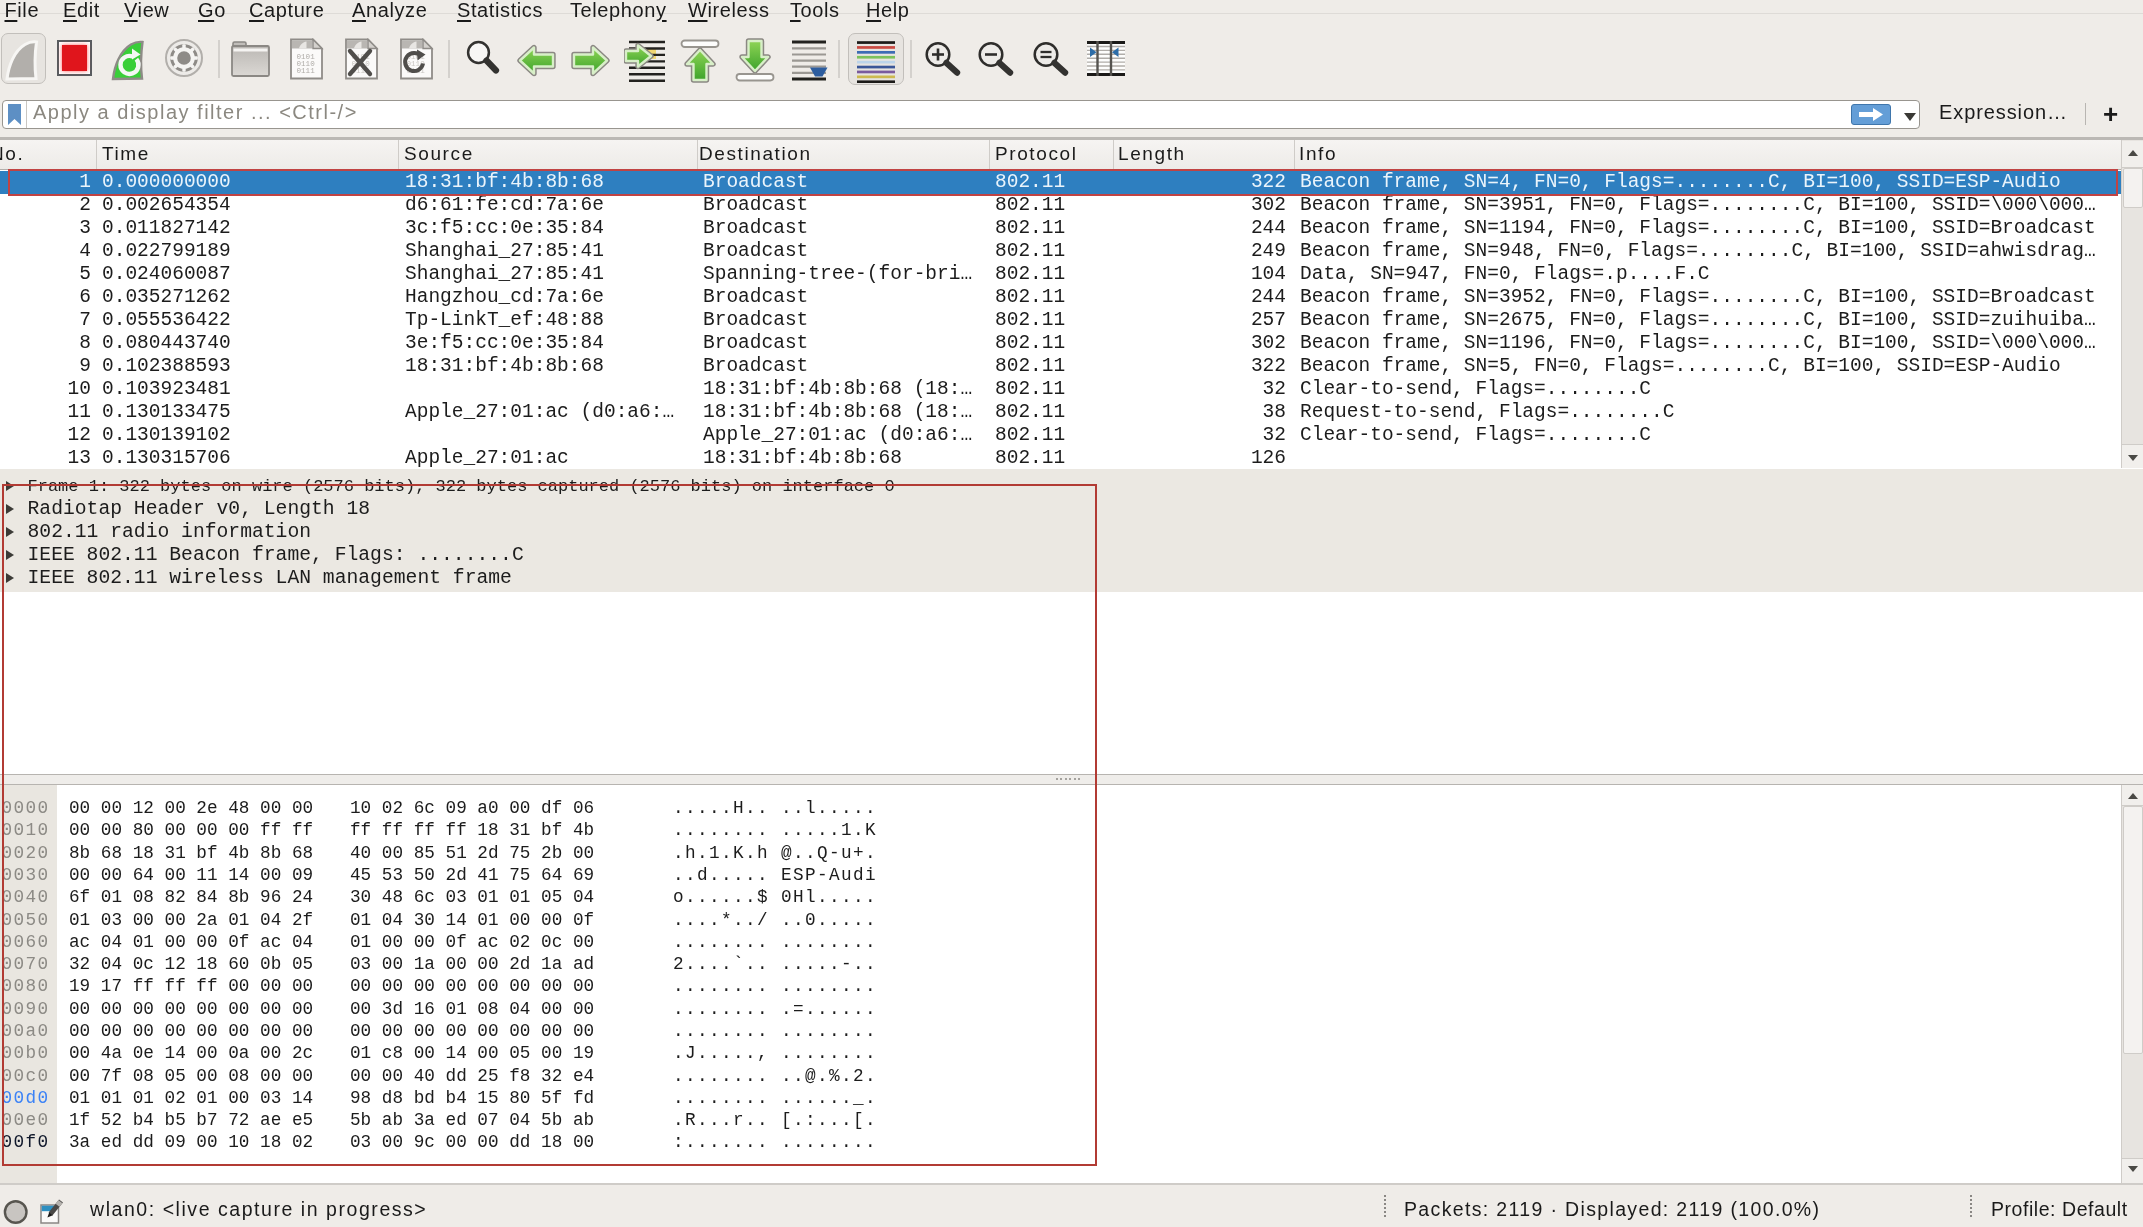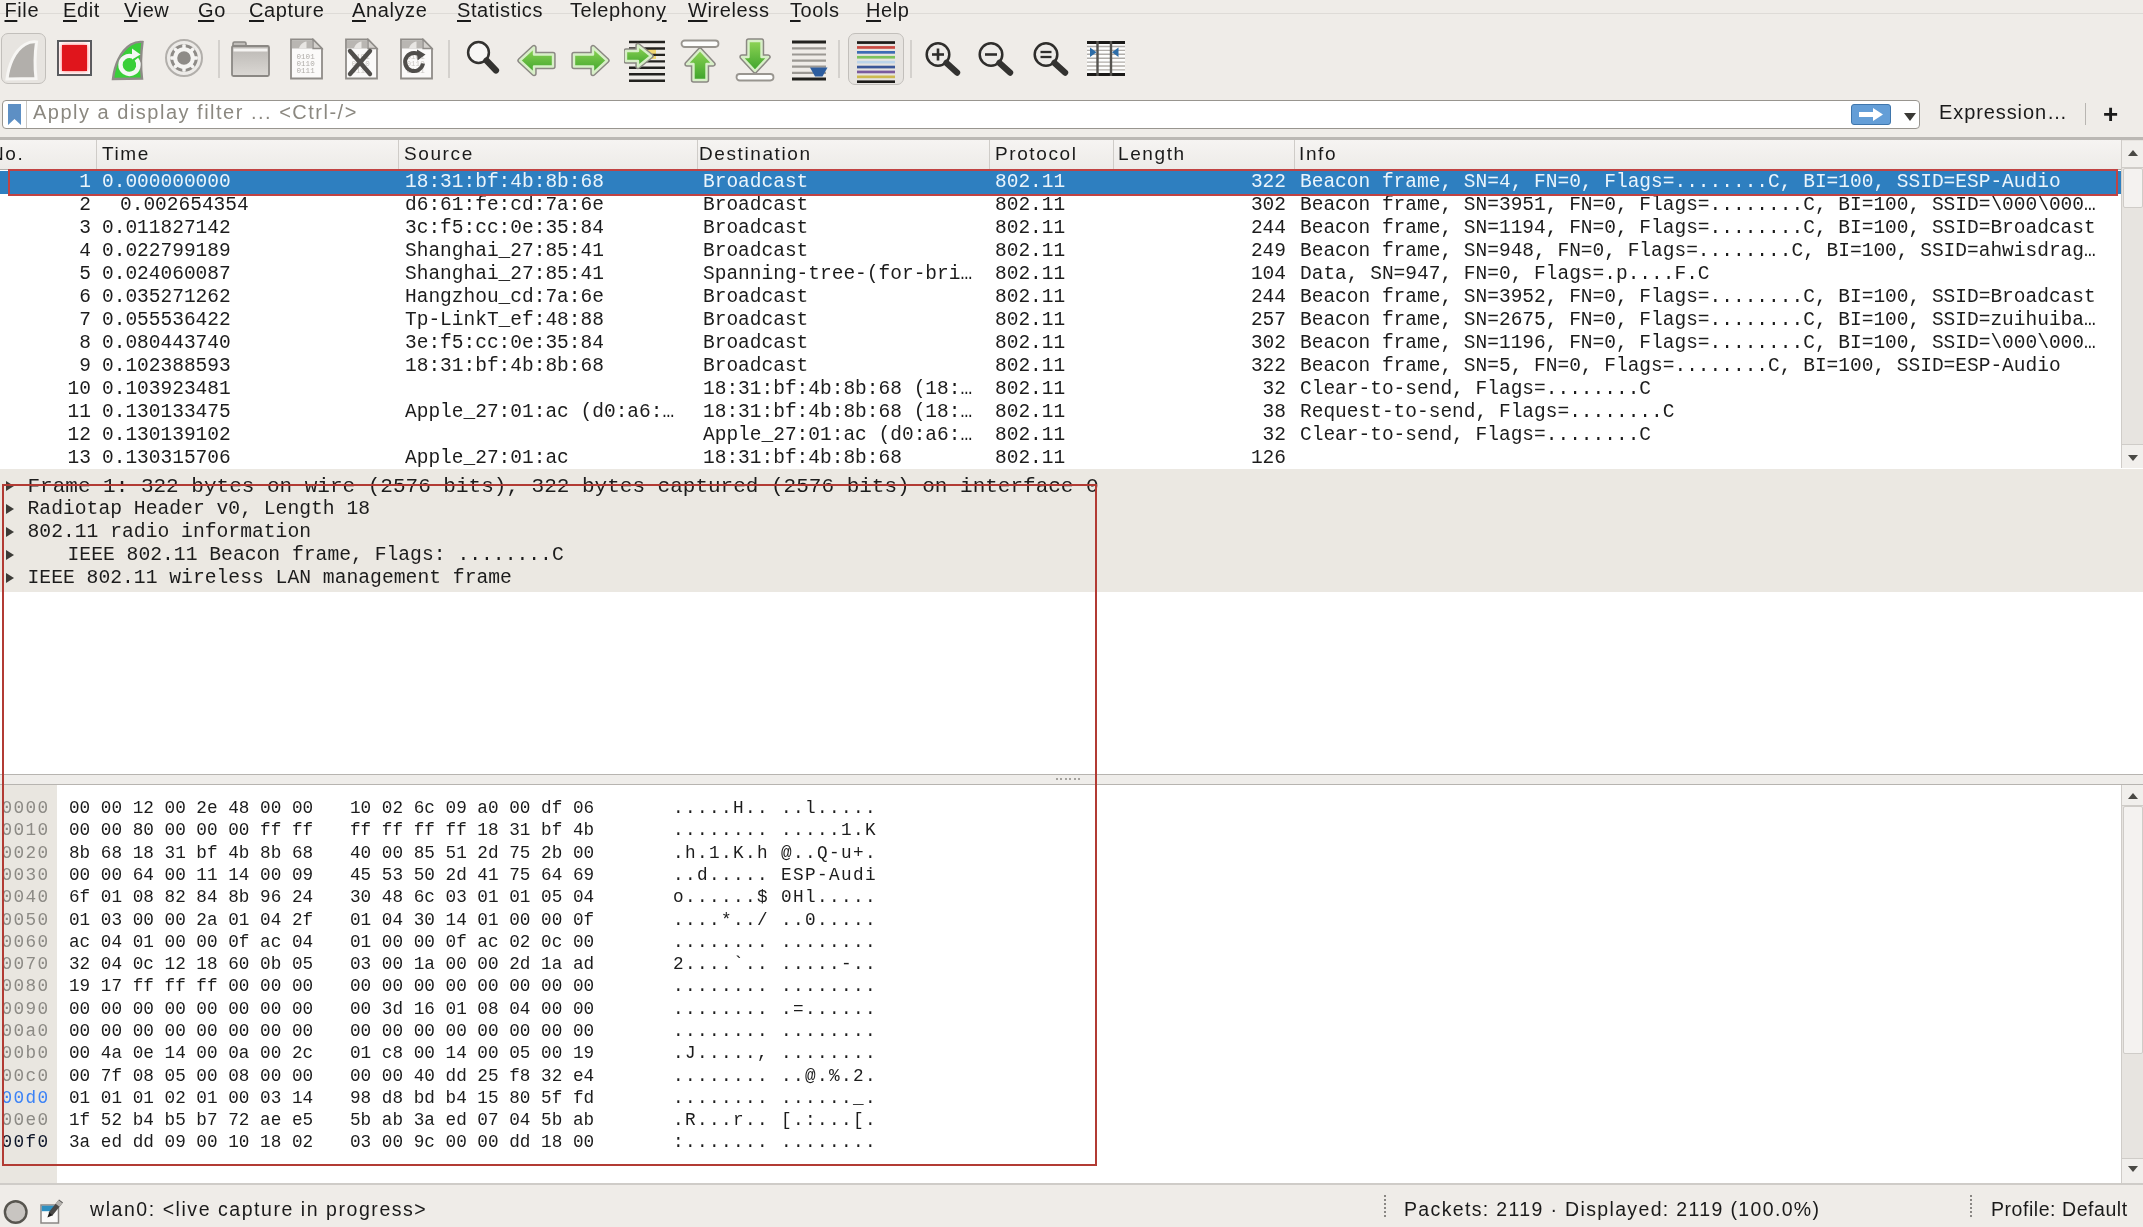--- a/index.html
+++ b/index.html
@@ -268,21 +268,21 @@
 <span style="left:0;width:91px;text-align:right;">1</span>
 <span style="left:102px;">0.000000000</span>
 <span style="left:405px;">18:31:bf:4b:8b:68</span>
 <span style="left:703px;">Broadcast</span>
 <span style="left:995px;">802.11</span>
 <span style="left:1113px;width:173px;text-align:right;">322</span>
 <span style="left:1300px;">Beacon frame, SN=4, FN=0, Flags=........C, BI=100, SSID=ESP-Audio</span>
 </div>
 <div class="row mono" style="top:54px;font-size:19.5px;color:#1c1c1c;">
 <span style="left:0;width:91px;text-align:right;">2</span>
-<span style="left:120px;">0.002654354</span>
+<span style="left:102px;">0.002654354</span>
 <span style="left:405px;">d6:61:fe:cd:7a:6e</span>
 <span style="left:703px;">Broadcast</span>
 <span style="left:995px;">802.11</span>
 <span style="left:1113px;width:173px;text-align:right;">302</span>
 <span style="left:1300px;">Beacon frame, SN=3951, FN=0, Flags=........C, BI=100, SSID=\000\000…</span>
 </div>
 <div class="row mono" style="top:77px;font-size:19.5px;color:#1c1c1c;">
 <span style="left:0;width:91px;text-align:right;">3</span>
 <span style="left:102px;">0.011827142</span>
 <span style="left:405px;">3c:f5:cc:0e:35:84</span>
@@ -386,27 +386,27 @@
 <div class="abs" style="left:1px;top:28px;width:20px;height:40px;background:#f4f2f0;border:1px solid #cfccc8;border-radius:2px;"></div>
 <div class="abs" style="left:0;top:304px;width:22px;height:25px;background:#f1efec;border-top:1px solid #cfccc8;"></div>
 <svg class="abs" style="left:5px;top:314px;" width="12" height="8" viewBox="0 0 12 8">
         <path d="M6,7 L11,1 L1,1 Z" fill="#4a4945"></path>
       </svg>
 </div>
 </div>
 <div class="abs" style="left:0;top:468px;width:2143px;height:306px;background:#ffffff;overflow:hidden;">
 <div class="abs" style="left:0;top:1px;width:2143px;height:123px;background:#ebe8e2;"></div>
 <div class="tri" style="left:6px;top:13px;"></div>
-<div class="drow mono" style="left:27.5px;top:7px;font-size:21px;line-height:23px;color:#1c1c1c;white-space:pre;">Frame 1: 322 bytes on wire (2576 bits), 322 bytes captured (2576 bits) on interface 0</div>
+<div class="drow mono" style="left:27.5px;top:7px;font-size:17px;line-height:23px;color:#1c1c1c;white-space:pre;">Frame 1: 322 bytes on wire (2576 bits), 322 bytes captured (2576 bits) on interface 0</div>
 <div class="tri" style="left:6px;top:36px;"></div>
 <div class="drow mono" style="left:27.5px;top:30px;font-size:19.7px;line-height:23px;color:#1c1c1c;white-space:pre;">Radiotap Header v0, Length 18</div>
 <div class="tri" style="left:6px;top:59px;"></div>
 <div class="drow mono" style="left:27.5px;top:53px;font-size:19.7px;line-height:23px;color:#1c1c1c;white-space:pre;">802.11 radio information</div>
 <div class="tri" style="left:6px;top:82px;"></div>
-<div class="drow mono" style="left:27.5px;top:76px;font-size:19.7px;line-height:23px;color:#1c1c1c;white-space:pre;margin-left:40px;">IEEE 802.11 Beacon frame, Flags: ........C</div>
+<div class="drow mono" style="left:27.5px;top:76px;font-size:19.7px;line-height:23px;color:#1c1c1c;white-space:pre;">IEEE 802.11 Beacon frame, Flags: ........C</div>
 <div class="tri" style="left:6px;top:105px;"></div>
 <div class="drow mono" style="left:27.5px;top:99px;font-size:19.7px;line-height:23px;color:#1c1c1c;white-space:pre;">IEEE 802.11 wireless LAN management frame</div>
 </div>
 <div class="abs" style="left:0;top:774px;width:2143px;height:11px;background:#efedea;border-top:1px solid #b7b4b0;border-bottom:1px solid #b7b4b0;">
 <div class="abs" style="left:1056.0px;top:3px;width:2px;height:2px;background:#a5a29e;"></div>
 <div class="abs" style="left:1060.4px;top:3px;width:2px;height:2px;background:#a5a29e;"></div>
 <div class="abs" style="left:1064.8px;top:3px;width:2px;height:2px;background:#a5a29e;"></div>
 <div class="abs" style="left:1069.2px;top:3px;width:2px;height:2px;background:#a5a29e;"></div>
 <div class="abs" style="left:1073.6px;top:3px;width:2px;height:2px;background:#a5a29e;"></div>
 <div class="abs" style="left:1078.0px;top:3px;width:2px;height:2px;background:#a5a29e;"></div>

